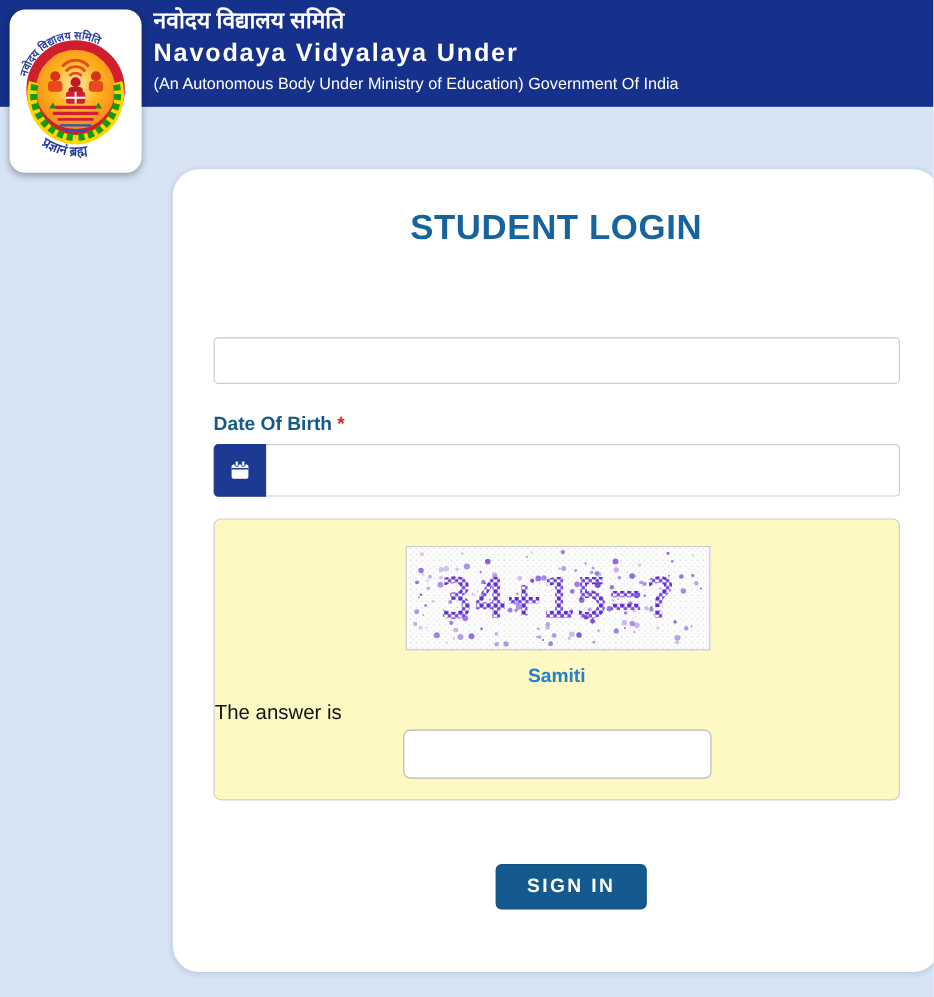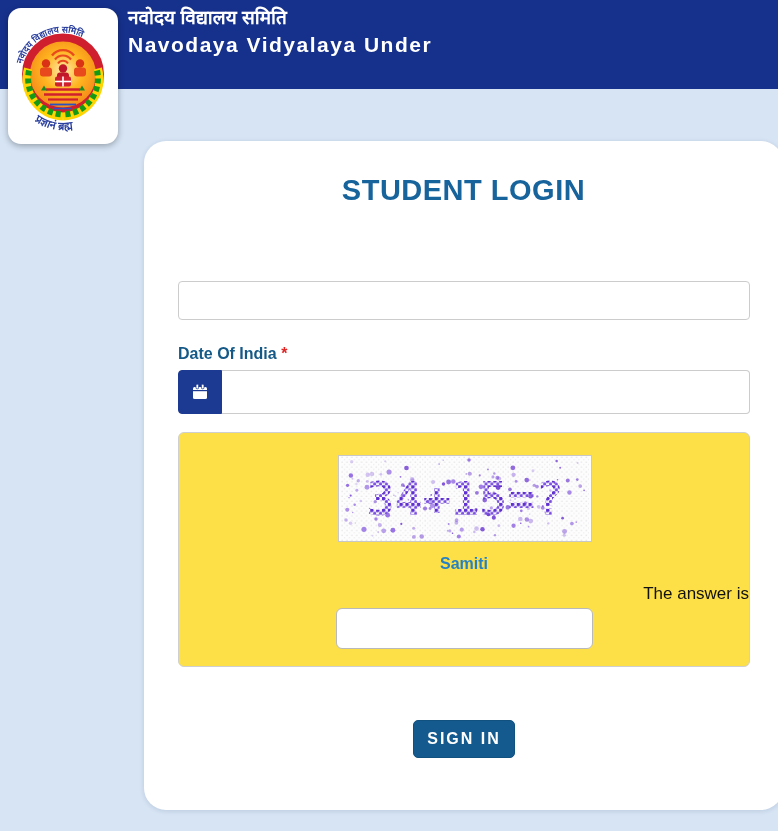--- a/index.html
+++ b/index.html
@@ -102,21 +102,21 @@
     padding: 0 12px;
     color: #333;
     outline: none;
   }
 
   
   .captcha-panel {
     position: absolute;
     top: 291px; left: 34px;
     width: 572px; height: 235px;
-    background: #fde047;
+    background: #fef9c3;
     border: 1px solid #cfcfcf;
     border-radius: 6px;
   }
   .captcha-img {
     position: absolute;
     top: 22px; left: 159px;
     width: 254px; height: 87px;
     border: 1px solid #c8c8c8;
     background: #fdfdfd;
   }
@@ -128,60 +128,61 @@
     color: #2581c4;
     font-size: 16px;
     font-weight: bold;
     text-decoration: none;
     cursor: pointer;
   }
   .answer-label {
     position: absolute;
     top: 151px; left: 0;
     width: 100%;
-    text-align: right;
+    text-align: left;
     color: #111111;
     font-size: 17px;
   }
   .answer-input {
     position: absolute;
     top: 175px; left: 157px;
     width: 257px; height: 41px;
     border: 1px solid #b9b9b9;
     border-radius: 6px;
     font-size: 16px;
     padding: 0 10px;
     outline: none;
   }
 
   
   .signin-btn {
     position: absolute;
     top: 579px; left: 269px;
-    width: 102px; height: 38px;
+    width: 126px; height: 38px;
     background: #155a8e;
     color: #ffffff;
     border: 1px solid #11517f;
     border-radius: 5px;
     font-family: "Liberation Sans", sans-serif;
     font-size: 16px;
     font-weight: bold;
     letter-spacing: 2px;
     cursor: pointer;
   }
 </style>
 </head>
 <body>
 
 <div class="page">
 
   <div class="header">
     <div class="header-text">
       <div class="h-hindi">नवोदय विद्यालय समिति</div>
       <div class="h-english">Navodaya Vidyalaya Under</div>
+      <div class="h-sub">(An Autonomous Body Under Ministry of Education) Government Of India</div>
     </div>
   </div>
 
   <div class="logo-box">
     <svg width="110" height="136" viewBox="0 0 110 135">
       <defs>
         <radialGradient id="sun" cx="50%" cy="45%" r="60%">
           <stop offset="0%" stop-color="#ffe9a8"></stop>
           <stop offset="45%" stop-color="#ffb41f"></stop>
           <stop offset="100%" stop-color="#f07818"></stop>
@@ -231,21 +232,21 @@
       </text>
     </svg>
   </div>
 
   <div class="card">
     <div class="card-title">STUDENT LOGIN</div>
 
     <input class="reg-input" type="text" value="" style="">
 
     <div class="field-label dob-label">
-      <span>Date Of India</span> <span class="req">*</span>
+      <span>Date Of Birth</span> <span class="req">*</span>
     </div>
     <div class="dob-group">
       <button class="cal-btn">
         <svg width="20" height="20" viewBox="0 0 20 20">
           <rect x="3" y="5" width="14" height="12" rx="1.5" fill="#ffffff"></rect>
           <rect x="6" y="2.2" width="2.6" height="4.6" rx="1" fill="#ffffff" stroke="#1d3a92" stroke-width="0.8"></rect>
           <rect x="11.4" y="2.2" width="2.6" height="4.6" rx="1" fill="#ffffff" stroke="#1d3a92" stroke-width="0.8"></rect>
           <line x1="3" y1="8.6" x2="17" y2="8.6" stroke="#1d3a92" stroke-width="1.2"></line>
         </svg>
       </button>

